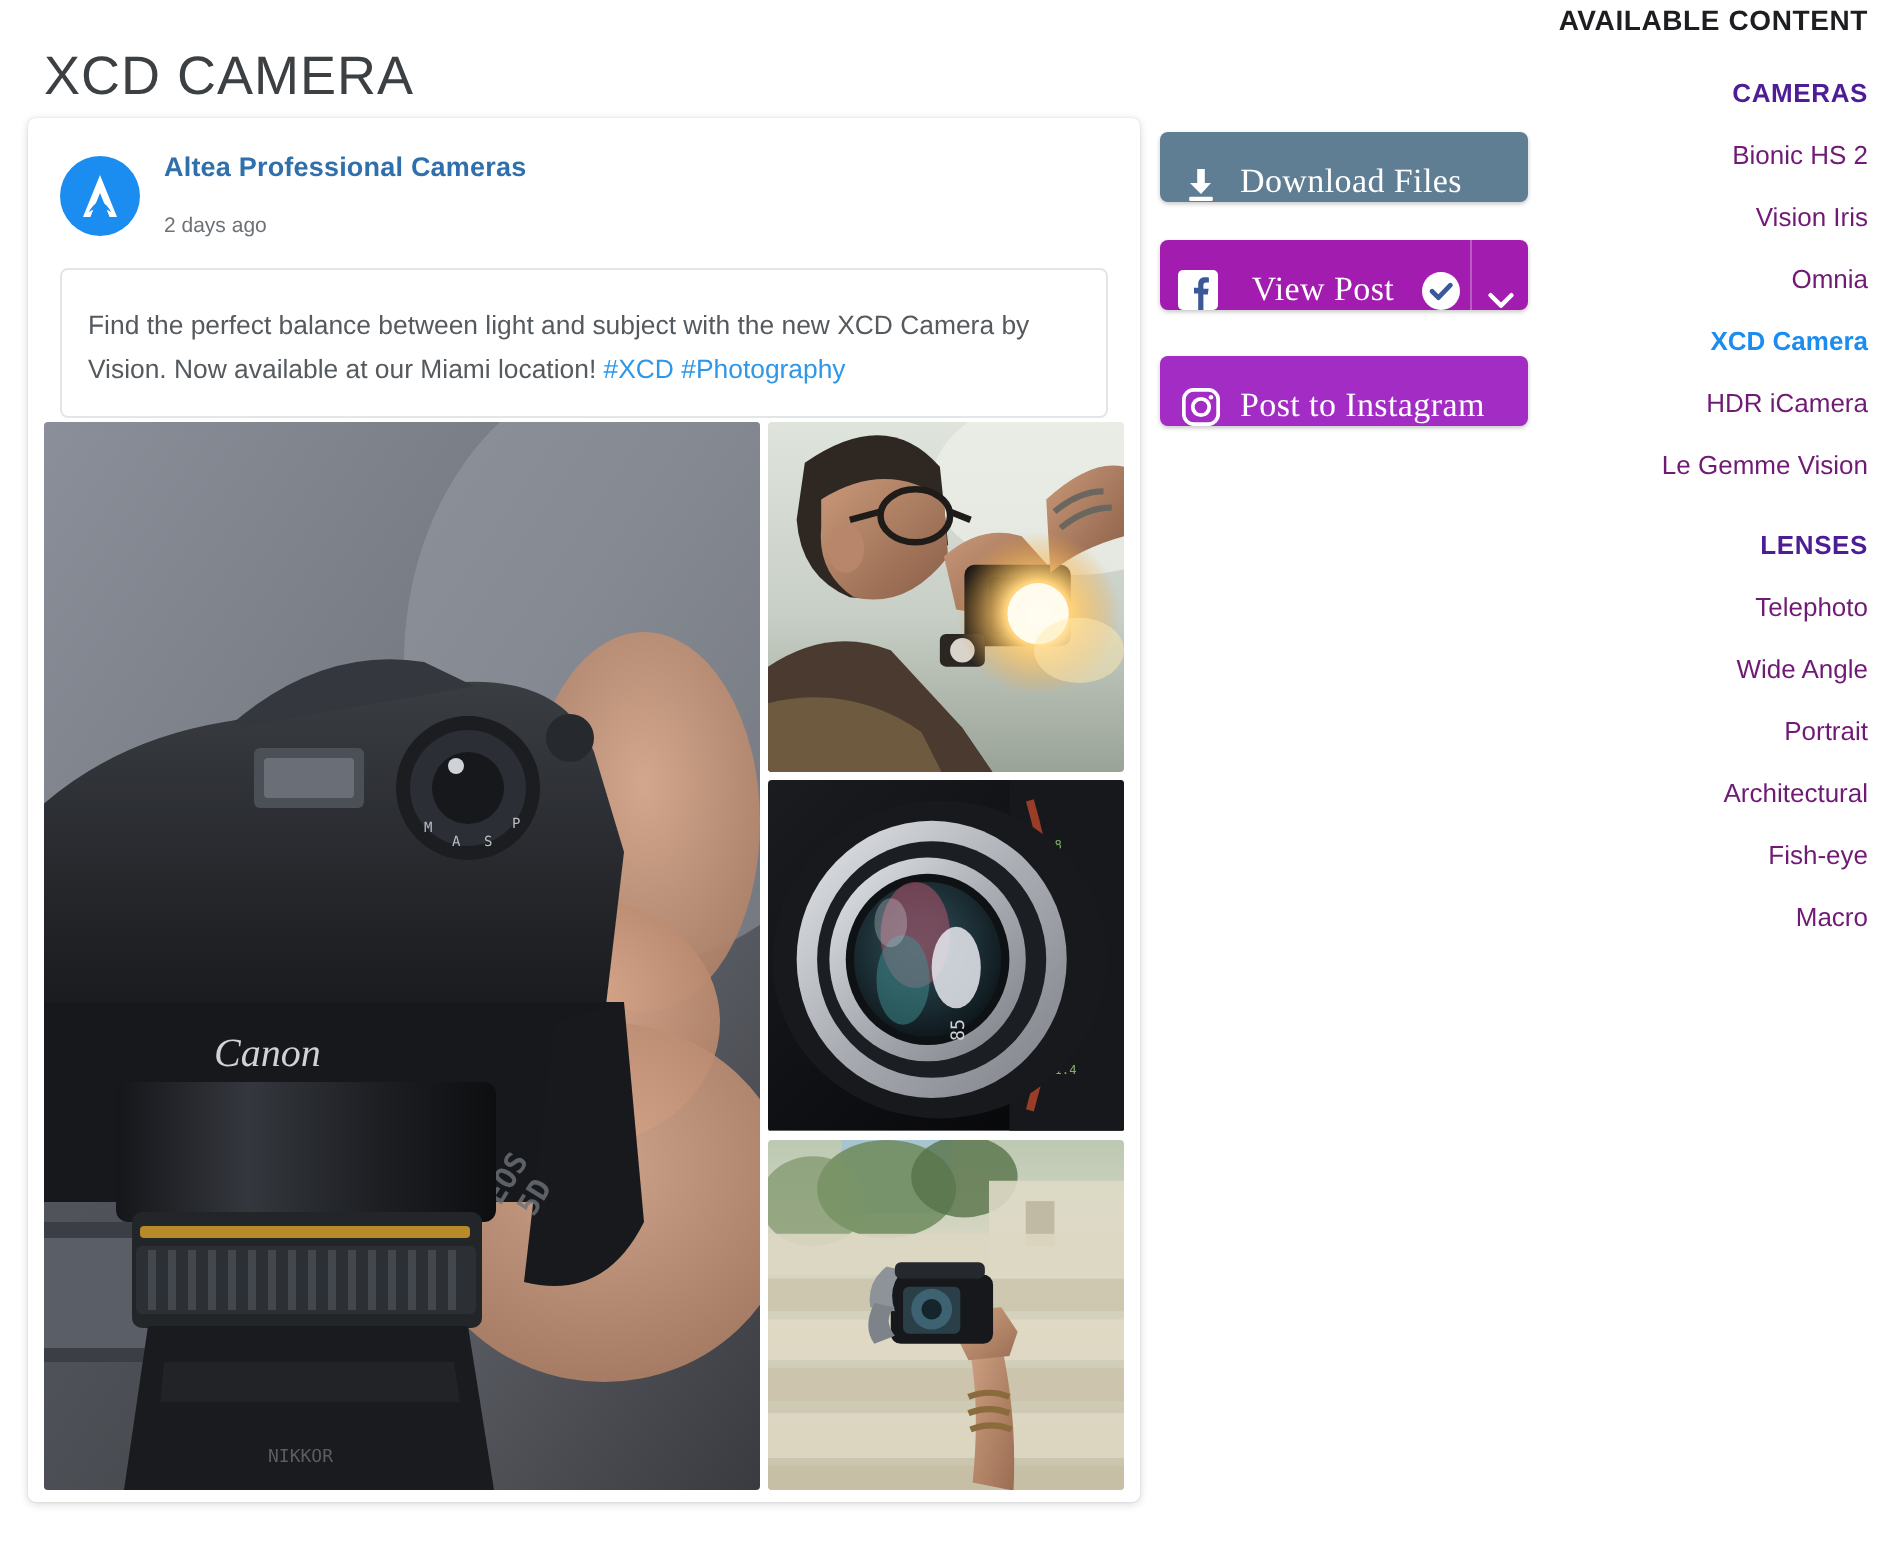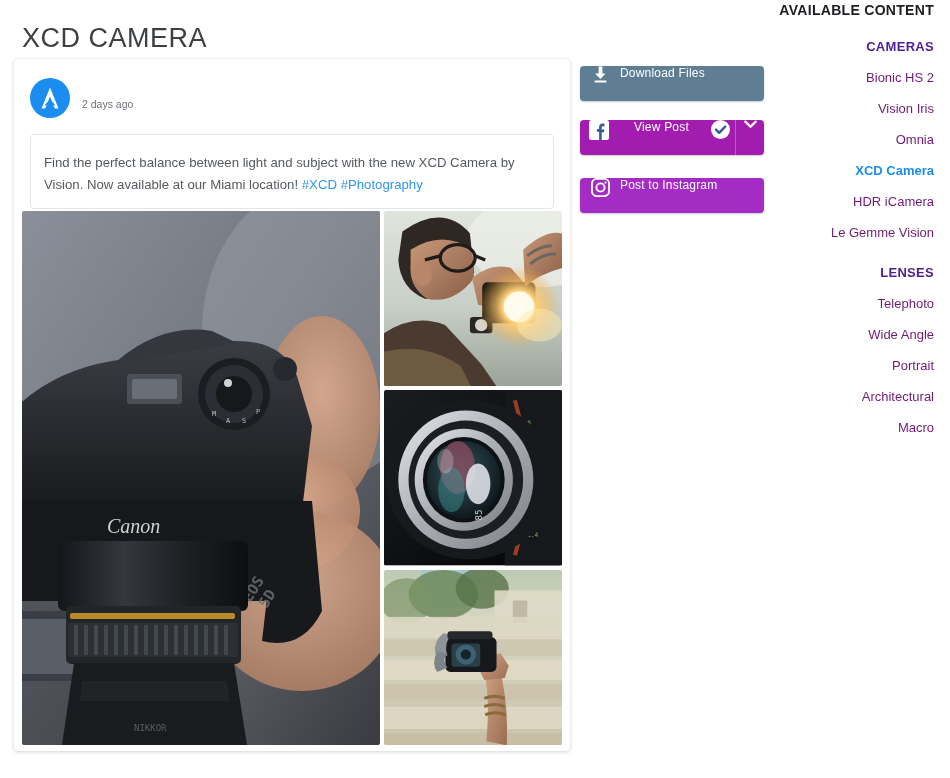--- a/index.html
+++ b/index.html
@@ -129,28 +129,28 @@
   
   .actions {
     position: absolute;
     left: 580px;
     top: 66px;
     width: 184px;
   }
 
   .btn {
     display: flex;
-    align-items: flex-start;
+    align-items: flex-end;
     width: 184px;
     height: 35px;
     border-radius: 4px;
     border: none;
     cursor: pointer;
-    font-family: Liberation Sans, sans-serif;
-    font-size: 12px;
+    font-family: Liberation Serif, serif;
+    font-size: 17px;
     color: #ffffff;
     box-shadow: 0 1px 2px rgba(0,0,0,0.22);
     padding: 0;
     overflow: hidden;
   }
 
   .btn-download { background: #5f7d93; margin-bottom: 19px; }
   .btn-download .btn-ico { width: 40px; display:flex; align-items:center; justify-content:center; }
   .btn-download .btn-label { font-weight: normal; letter-spacing: 0.2px; }
 
@@ -243,20 +243,21 @@
   <div class="post-header">
     <div class="avatar">
       <span>
         <svg width="40" height="40" viewBox="0 0 40 40">
           <path d="M20 9.5 L28.5 30.5 L24.8 30.5 L20 18.5 L15.2 30.5 L11.5 30.5 Z" fill="#ffffff"></path>
           <path d="M20 22.2 C17.6 23.6 15.6 25.6 14.3 28.1 C16.2 26.9 18.1 26.3 20 26.3 C21.9 26.3 23.8 26.9 25.7 28.1 C24.4 25.6 22.4 23.6 20 22.2 Z" fill="#1b8df0"></path>
         </svg>
       </span>
     </div>
     <div class="post-meta">
+      <div class="post-author">Altea Professional Cameras</div>
       <div class="post-time">2 days ago</div>
     </div>
   </div>
 
   <div class="post-text-box"><span>Find the perfect balance between light and subject with the new XCD Camera by Vision. Now available at our Miami location! </span><span class="hashtag">#XCD</span><span> </span><span class="hashtag">#Photography</span></div>
 
   <div class="media-grid">
 
     <div class="media-left">
       <svg viewBox="0 0 358 534" preserveAspectRatio="none">
@@ -593,15 +594,16 @@
     <div class="sidebar-item">HDR iCamera</div>
     <div class="sidebar-item">Le Gemme Vision</div>
   </div>
 
   <div class="sidebar-group lenses">
     <div class="sidebar-group-title">LENSES</div>
     <div class="sidebar-item">Telephoto</div>
     <div class="sidebar-item">Wide Angle</div>
     <div class="sidebar-item">Portrait</div>
     <div class="sidebar-item">Architectural</div>
+    <div class="sidebar-item">Fish-eye</div>
     <div class="sidebar-item">Macro</div>
   </div>
 </div>
 
 </body></html>

